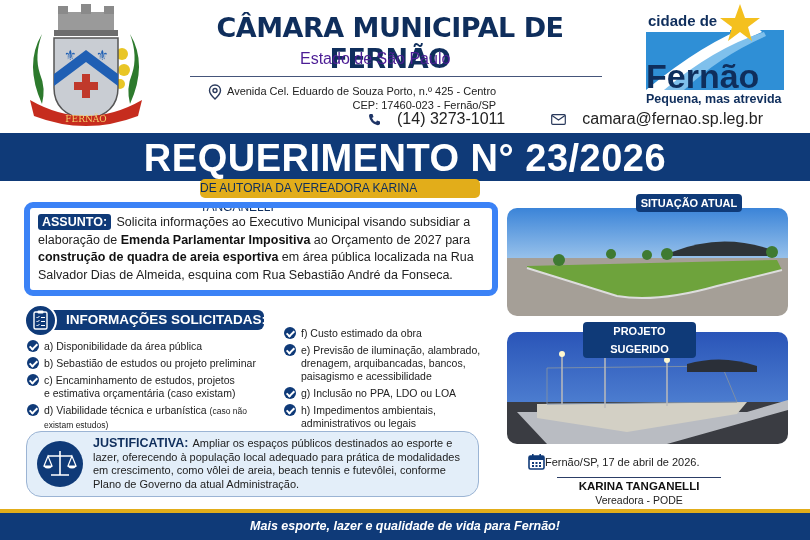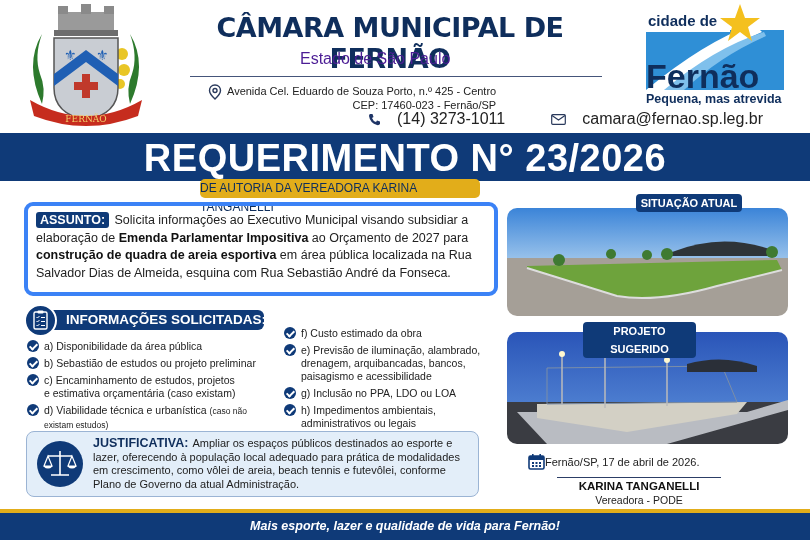--- a/index.html
+++ b/index.html
@@ -24,40 +24,40 @@
   .logo .slogan { position: absolute; left: 2px; top: 90px; font-size: 12.5px; font-weight: bold; color: #0f2e5c; white-space: nowrap; }
 
   
   .band { position: absolute; left: 0; top: 133px; width: 810px; height: 48px; background: #0f3a78; }
   .band-title { position: absolute; left: 0; top: 137px; width: 810px; text-align: center;
     font-weight: bold; font-size: 38px; color: #fff; letter-spacing: 0.5px; font-family: "Liberation Sans", sans-serif; }
   .author-pill { position: absolute; left: 200px; top: 179px; width: 280px; height: 19px; background: #e2ad1a;
     border-radius: 5px; text-align: left; font-weight: normal; font-size: 12px; line-height: 19px; color: #0f2e5c; }
 
   
-  .assunto { position: absolute; left: 24px; top: 202px; width: 474px; height: 94px; border: 4px solid #3b82f6;
+  .assunto { position: absolute; left: 24px; top: 202px; width: 474px; height: 94px; border: 6px solid #3b82f6;
     border-radius: 9px; padding: 6px 8px; font-size: 12.5px; line-height: 17.5px; color: #222; }
   .assunto .tag { display: inline-block; background: #0f3a78; color: #fff; font-weight: bold; padding: 0 4px; border-radius: 3px; line-height: 16px; margin-right: 2px; }
   .assunto b { color: #111; }
 
   
   .info-hdr { position: absolute; left: 24px; top: 304px; width: 218px; height: 30px; }
   .info-hdr .pill { position: absolute; left: 18px; top: 6px; width: 222px; height: 20px; background: #0f3a78; border-radius: 0 6px 6px 0; }
   .info-hdr .circ { position: absolute; left: 0; top: 0; width: 33px; height: 33px; border-radius: 50%; background: #0f3a78; border: 2px solid #fff; }
   .info-hdr .lbl { position: absolute; left: 42px; top: 8px; color: #fff; font-weight: bold; font-size: 13.5px; white-space: nowrap; }
 
   .list { position: absolute; font-size: 10.5px; color: #222; line-height: 13px; }
   .list .it { position: relative; padding-left: 17px; margin-bottom: 4px; }
   .list .chk { position: absolute; left: 0; top: 0; width: 12px; height: 12px; border-radius: 50%; background: #0f3a78; }
   .list .chk::after { content: ""; position: absolute; left: 3.5px; top: 2px; width: 3px; height: 6px; border: solid #fff; border-width: 0 2px 2px 0; transform: rotate(45deg); }
   .list small { font-size: 8.5px; }
 
   
   .just { position: absolute; left: 26px; top: 431px; width: 453px; height: 66px; background: #e3eef9; border: 1px solid #9bb4d4;
-    border-radius: 8px; }
+    border-radius: 15px; }
   .just .ic { position: absolute; left: 10px; top: 9px; width: 46px; height: 46px; border-radius: 50%; background: #0f3a78; }
   .just .txt { position: absolute; left: 66px; top: 5px; width: 380px; font-size: 11px; line-height: 13.5px; color: #222; }
   .just .txt .lbl { font-weight: bold; color: #0f2e5c; font-size: 12.5px; margin-right: 4px; }
 
   
   .photo { position: absolute; left: 507px; width: 281px; border-radius: 10px; overflow: hidden; }
   .photo.p1 { top: 208px; height: 108px; }
   .photo.p2 { top: 332px; height: 112px; }
   .ptag { position: absolute; background: #0f3a78; color: #fff; font-weight: bold; font-size: 11px; text-align: center; border-radius: 4px; line-height: 18px; }
   .ptag.t1 { left: 592px; top: 194px; width: 106px; margin-left: 44px; }

